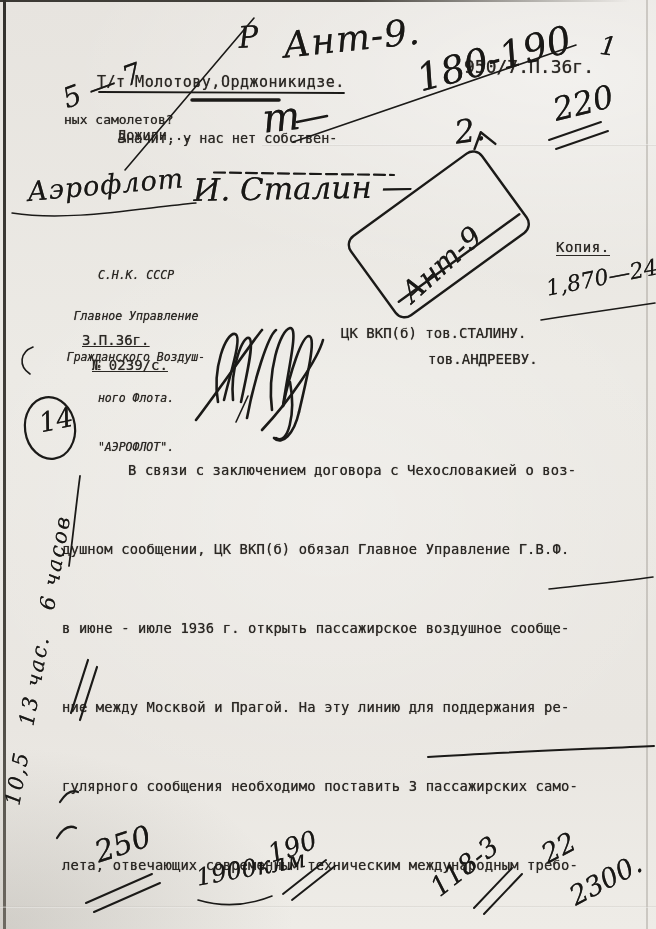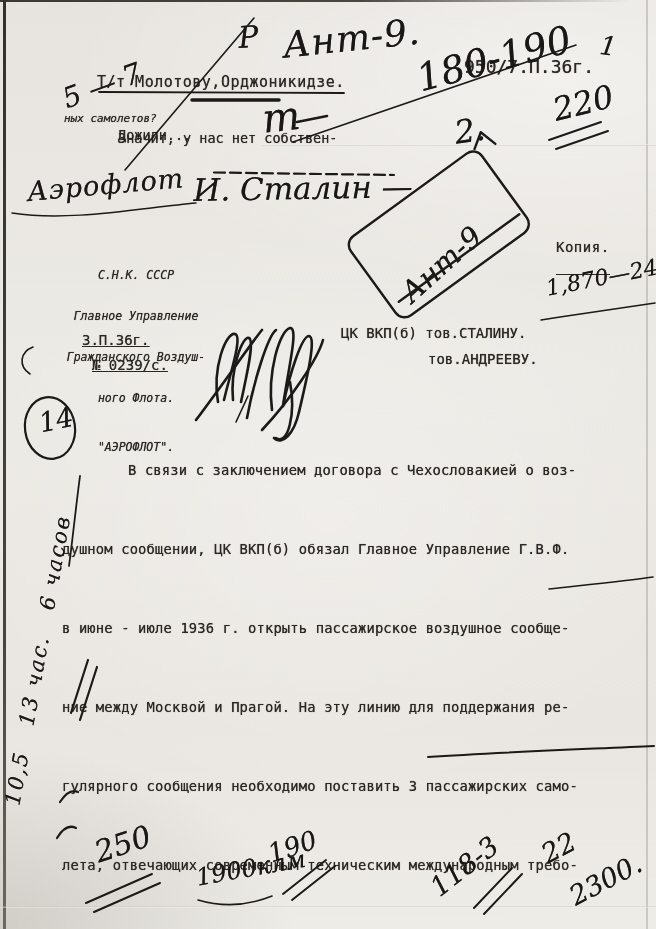--- a/index.html
+++ b/index.html
@@ -19,25 +19,25 @@
         background:linear-gradient(180deg,rgba(255,255,255,.6),rgba(160,154,146,.3));}
   .crease2{position:absolute;left:0;top:906px;width:100%;height:2px;
         background:linear-gradient(180deg,rgba(165,160,151,.3),rgba(255,255,255,.5));}
   .typed{position:absolute;color:#2b2824;white-space:pre;
         text-shadow:0 0 .7px rgba(43,40,36,.85);}
   .hw{position:absolute;font-family:"DejaVu Serif", serif;font-style:italic;color:#191816;
         white-space:pre;transform-origin:left top;text-shadow:0 0 .5px rgba(25,24,22,.7);}
   .addressee{left:97px;top:73px;font-size:15px;letter-spacing:.5px;}
   .date-top{left:464px;top:56px;font-size:18px;}
   .res1{left:118px;top:97px;font-size:13.5px;margin-top:33px;}
-  .res2{left:64px;top:112px;font-size:11px;font-style:italic;}
+  .res2{left:64px;top:112px;font-size:13px;}
   .res3{left:118px;top:127px;font-size:13.5px;}
   .letterhead{left:38px;top:242px;width:196px;font-size:11.5px;line-height:13.6px;text-align:center;font-style:italic;}
   .letterhead .gap{margin-top:9px;}
-  .copy{left:556px;top:239px;font-size:14px;letter-spacing:.5px;border-bottom:1.5px solid #2b2824;padding-bottom:19px;}
+  .copy{left:556px;top:239px;font-size:14px;letter-spacing:.5px;border-bottom:1.5px solid #2b2824;padding-bottom:0;}
   .docdate{left:82px;top:332px;font-size:14px;text-decoration:underline;}
   .docnum{left:92px;top:357px;font-size:14px;text-decoration:underline;}
   .rcpt1{left:341px;top:325px;font-size:14px;}
   .rcpt2{left:428px;top:351px;font-size:14px;}
   .body-text{left:62px;top:404px;width:592px;font-size:13.8px;letter-spacing:.15px;line-height:26.35px;}
   .body-text div{white-space:pre;}
   .body-text div.first{padding-left:66px;}
   svg.ink{position:absolute;left:0;top:0;pointer-events:none;}
   svg.ink *{fill:none;stroke:#1b1a18;stroke-linecap:round;stroke-linejoin:round;}
 </style>

